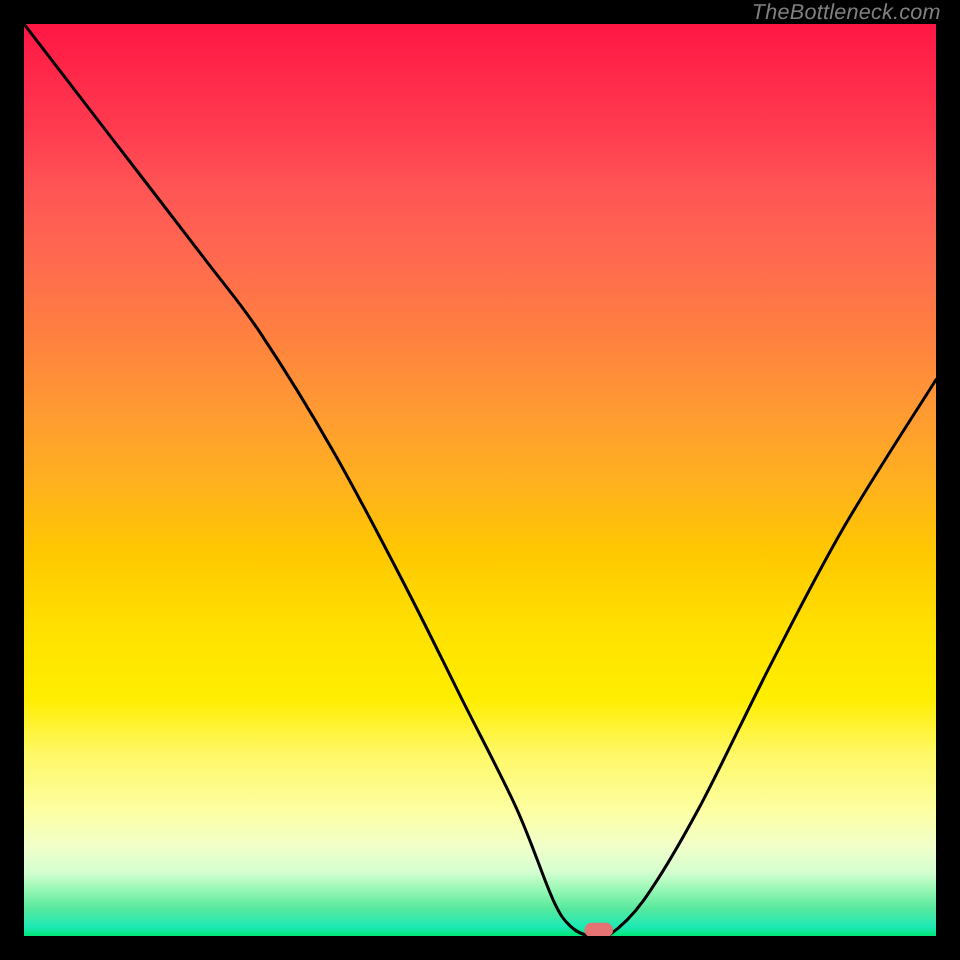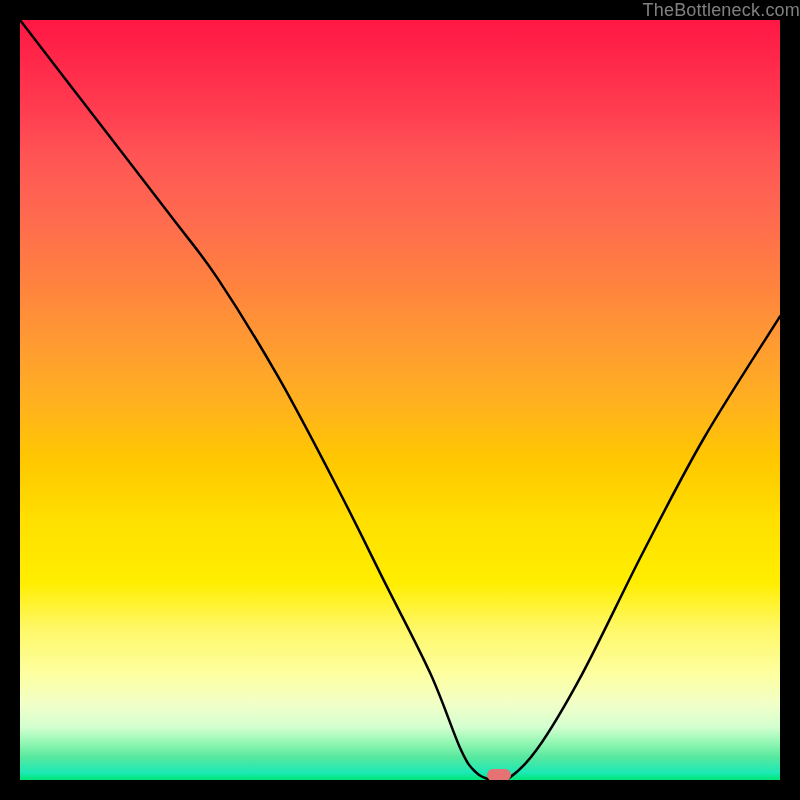--- a/index.html
+++ b/index.html
@@ -67,25 +67,26 @@
     position: absolute;
     width: 24px;
     height: 12px;
     border-radius: 6px;
     background: #e57373;
     transform: translate(-50%, -50%);
   }
   .watermark {
     position: absolute;
     top: 0px;
-    right: 0;
+    right: 16px;
     color: #808080;
     font-size: 18px;
     font-weight: 500;
     letter-spacing: 0.2px;
+    font-style: italic;
   }
 </style>
 </head>
 <body>
 
 <div class="frame">
   <div class="plot-area">
     <div class="gradient-bg"></div>
     <svg class="curve-svg" viewBox="0 0 760 760" preserveAspectRatio="none">
       <path d="M 0.0 0.0 C 12.7 16.5, 50.7 65.9, 76.0 98.8 C 101.3 131.7, 131.7 171.0, 152.0 197.6 C 172.3 224.2, 179.9 231.8, 197.6 258.4 C 215.3 285.0, 238.1 321.7, 258.4 357.2 C 278.7 392.7, 301.5 437.0, 319.2 471.2 C 336.9 505.4, 349.6 532.0, 364.8 562.4 C 380.0 592.8, 397.7 625.7, 410.4 653.6 C 423.1 681.5, 433.2 713.1, 440.8 729.6 C 448.4 746.1, 450.9 747.3, 456.0 752.4 C 461.1 757.5, 466.1 758.7, 471.2 760.0 C 476.3 761.3, 478.8 765.1, 486.4 760.0 C 494.0 754.9, 504.1 747.3, 516.8 729.6 C 529.5 711.9, 544.7 686.5, 562.4 653.6 C 580.1 620.7, 602.9 571.3, 623.2 532.0 C 643.5 492.7, 661.2 457.3, 684.0 418.0 C 706.8 378.7, 747.3 316.7, 760.0 296.4" fill="none" stroke="#000" stroke-width="2.5" stroke-linejoin="round" stroke-linecap="round"></path>

